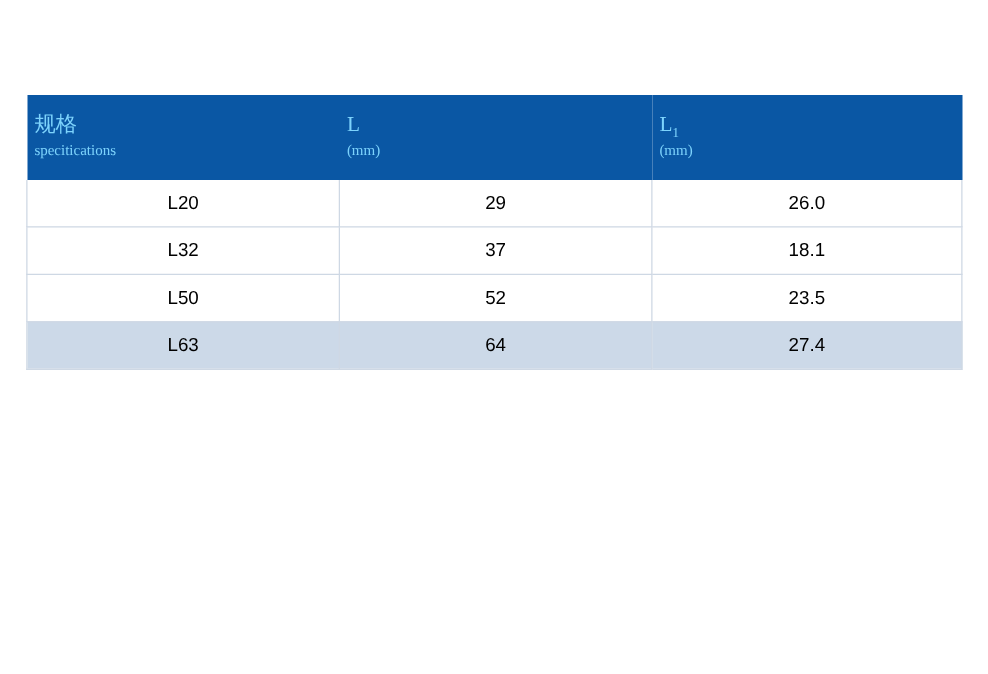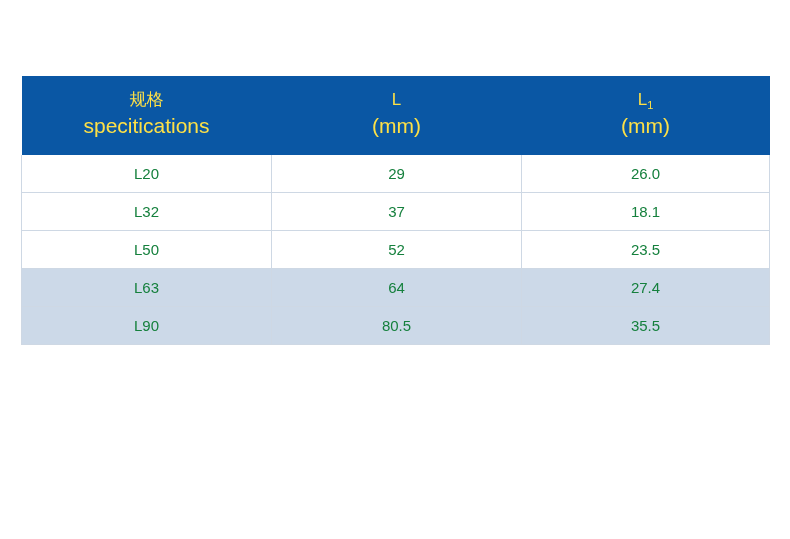--- a/index.html
+++ b/index.html
@@ -27,51 +27,52 @@
     width: 748px;
     border-collapse: collapse;
     table-layout: fixed;
   }
   .spec-table col.c0 { width: 250px; }
   .spec-table col.c1 { width: 250px; }
   .spec-table col.c2 { width: 248px; }
 
   .spec-table thead th {
     background: #0a57a4;
-    color: #fde047;
+    color: #7dd3fc;
     font-weight: normal;
     font-size: 17px;
     line-height: 1.35;
     padding: 13px 6px 15px 6px;
-    text-align: center;
+    text-align: left;
     vertical-align: middle;
     border: none;
+    font-family: Liberation Serif, serif;
   }
   .hdr-line1 {
     display: block;
     font-size: 17px;
   }
   .hdr-line2 {
     display: block;
-    font-size: 21px;
+    font-size: 12px;
   }
   .hdr-sub {
     font-size: 11px;
     vertical-align: sub;
     line-height: 1;
   }
 
   .spec-table tbody td {
     font-size: 15px;
     text-align: center;
     padding: 10px 6px;
     height: 15px;
     border-right: 1px solid #ced8e4;
     border-bottom: 1px solid #ced8e4;
-    color: #15803d;
+    color: #000000;
   }
   .spec-table tbody td:first-child {
     border-left: 1px solid #ced8e4;
   }
   .spec-table tbody tr.odd td {
     background: #ffffff;
   }
   .spec-table tbody tr.even td {
     background: #ccd9e8;
   }
@@ -117,21 +118,16 @@
       <tr class="odd">
         <td>L50</td>
         <td>52</td>
         <td>23.5</td>
       </tr>
       <tr class="even">
         <td>L63</td>
         <td>64</td>
         <td>27.4</td>
       </tr>
-      <tr class="even">
-        <td>L90</td>
-        <td>80.5</td>
-        <td>35.5</td>
-      </tr>
     </tbody>
   </table>
 
 </div>
 
 </body></html>

